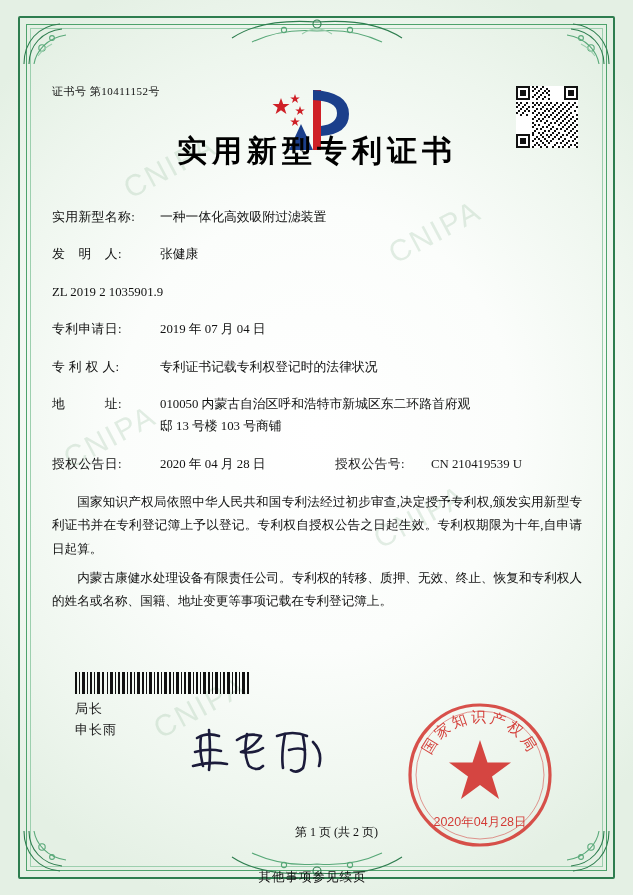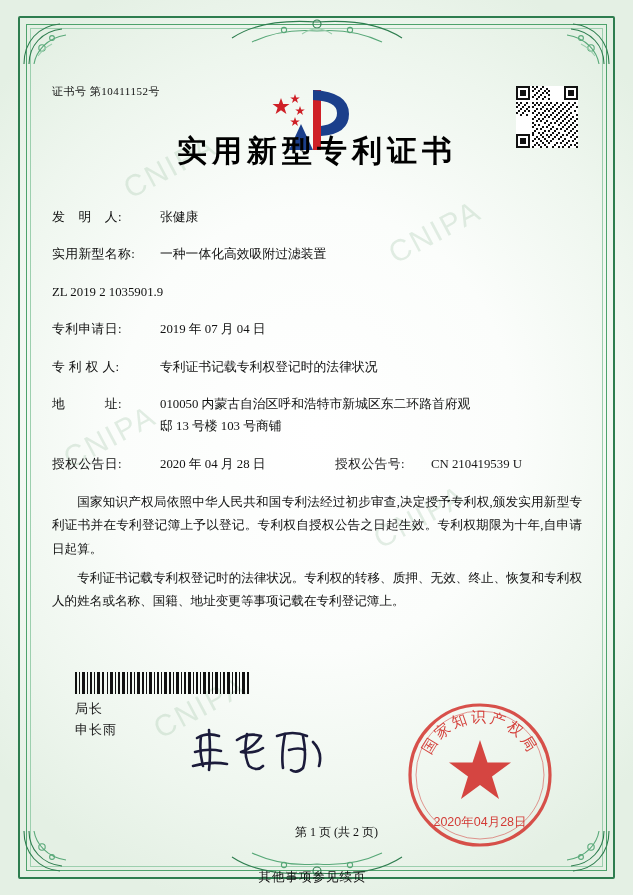--- a/index.html
+++ b/index.html
@@ -549,27 +549,27 @@
 
   <div class="content">
 
     <div class="cert-no">证书号 第10411152号</div>
 
     <div class="title">实用新型专利证书</div>
 
     <div class="fields">
 
       <div class="field-row">
+        <div class="field-label">实用新型名称:</div>
+        <div class="field-value">一种一体化高效吸附过滤装置</div>
+      </div>
+
+      <div class="field-row">
         <div class="field-label">发　明　人:</div>
         <div class="field-value">张健康</div>
-      </div>
-
-      <div class="field-row">
-        <div class="field-label">实用新型名称:</div>
-        <div class="field-value">一种一体化高效吸附过滤装置</div>
       </div>
 
       <div class="field-row">
         <div class="field-value">ZL 2019 2 1035901.9</div>
       </div>
 
       <div class="field-row">
         <div class="field-label">专利申请日:</div>
         <div class="field-value">2019 年 07 月 04 日</div>
       </div>
@@ -591,21 +591,21 @@
         <div class="field-label">授权公告日:</div>
         <div class="field-value">2020 年 04 月 28 日</div>
         <div class="field-label2">授权公告号:</div>
         <div class="field-value2">CN 210419539 U</div>
       </div>
 
     </div>
 
     <div class="body-text">
       <p>国家知识产权局依照中华人民共和国专利法经过初步审查,决定授予专利权,颁发实用新型专利证书并在专利登记簿上予以登记。专利权自授权公告之日起生效。专利权期限为十年,自申请日起算。</p>
-      <p>专利证书记载专利权登记时的法律状况。专利权的转移、质押、无效、终止、恢复和专利权人的姓名或名称、国籍、地址变更等事项记载在专利登记簿上。</p>
+      <p>内蒙古康健水处理设备有限责任公司。专利权的转移、质押、无效、终止、恢复和专利权人的姓名或名称、国籍、地址变更等事项记载在专利登记簿上。</p>
     </div>
   </div>
 
   <div class="barcode">
     <svg width="175" height="22" viewBox="0 0 175 22" shape-rendering="crispEdges">
       <rect width="175" height="22" fill="transparent"></rect>
       <g fill="#111111">
         <rect x="0" y="0" width="2" height="22"></rect>
           <rect x="4" y="0" width="1" height="22"></rect>
         <rect x="7" y="0" width="3" height="22"></rect>

